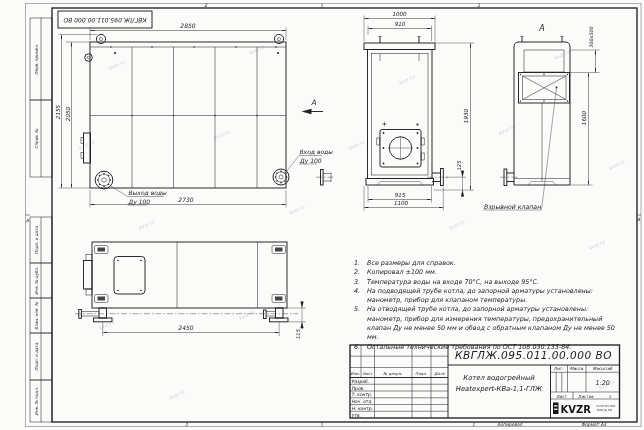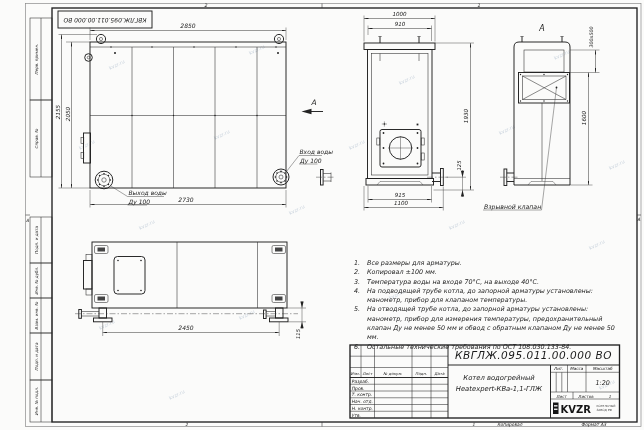--- a/index.html
+++ b/index.html
@@ -403,29 +403,29 @@
       <text style="font-size:10px;font-weight:bold;font-style:normal;fill:#161616" x="560.5" y="412.5">KVZR</text>
       <text style="font-size:2.9px;font-style:normal;fill:#444" x="596.5" y="406.5">КОТЕЛЬНЫЙ</text>
       <text style="font-size:2.9px;font-style:normal;fill:#444" x="596.5" y="410.5">ЗАВОД РФ</text>
     </g>
   </g>
 </svg>
 
 <div class="notes">
   <div class="note-row">
     <span class="note-num">1.</span>
-    <span class="note-text">Все размеры для арматуры.</span>
+    <span class="note-text">Все размеры для справок.</span>
   </div>
   <div class="note-row">
     <span class="note-num">2.</span>
     <span class="note-text">Копировал ±100 мм.</span>
   </div>
   <div class="note-row">
     <span class="note-num">3.</span>
-    <span class="note-text">Температура воды на входе 70°С, на выходе 40°С.</span>
+    <span class="note-text">Температура воды на входе 70°С, на выходе 95°С.</span>
   </div>
   <div class="note-row">
     <span class="note-num">4.</span>
     <span class="note-text">На подводящей трубе котла, до запорной арматуры установлены: манометр, прибор для клапаном температуры.</span>
   </div>
   <div class="note-row">
     <span class="note-num">5.</span>
     <span class="note-text">На отводящей трубе котла, до запорной арматуры установлены: манометр, прибор для измерения температуры, предохранительный клапан Ду не менее 50 мм и обвод с обратным клапаном Ду не менее 50 мм.</span>
   </div>
   <div class="note-row">

